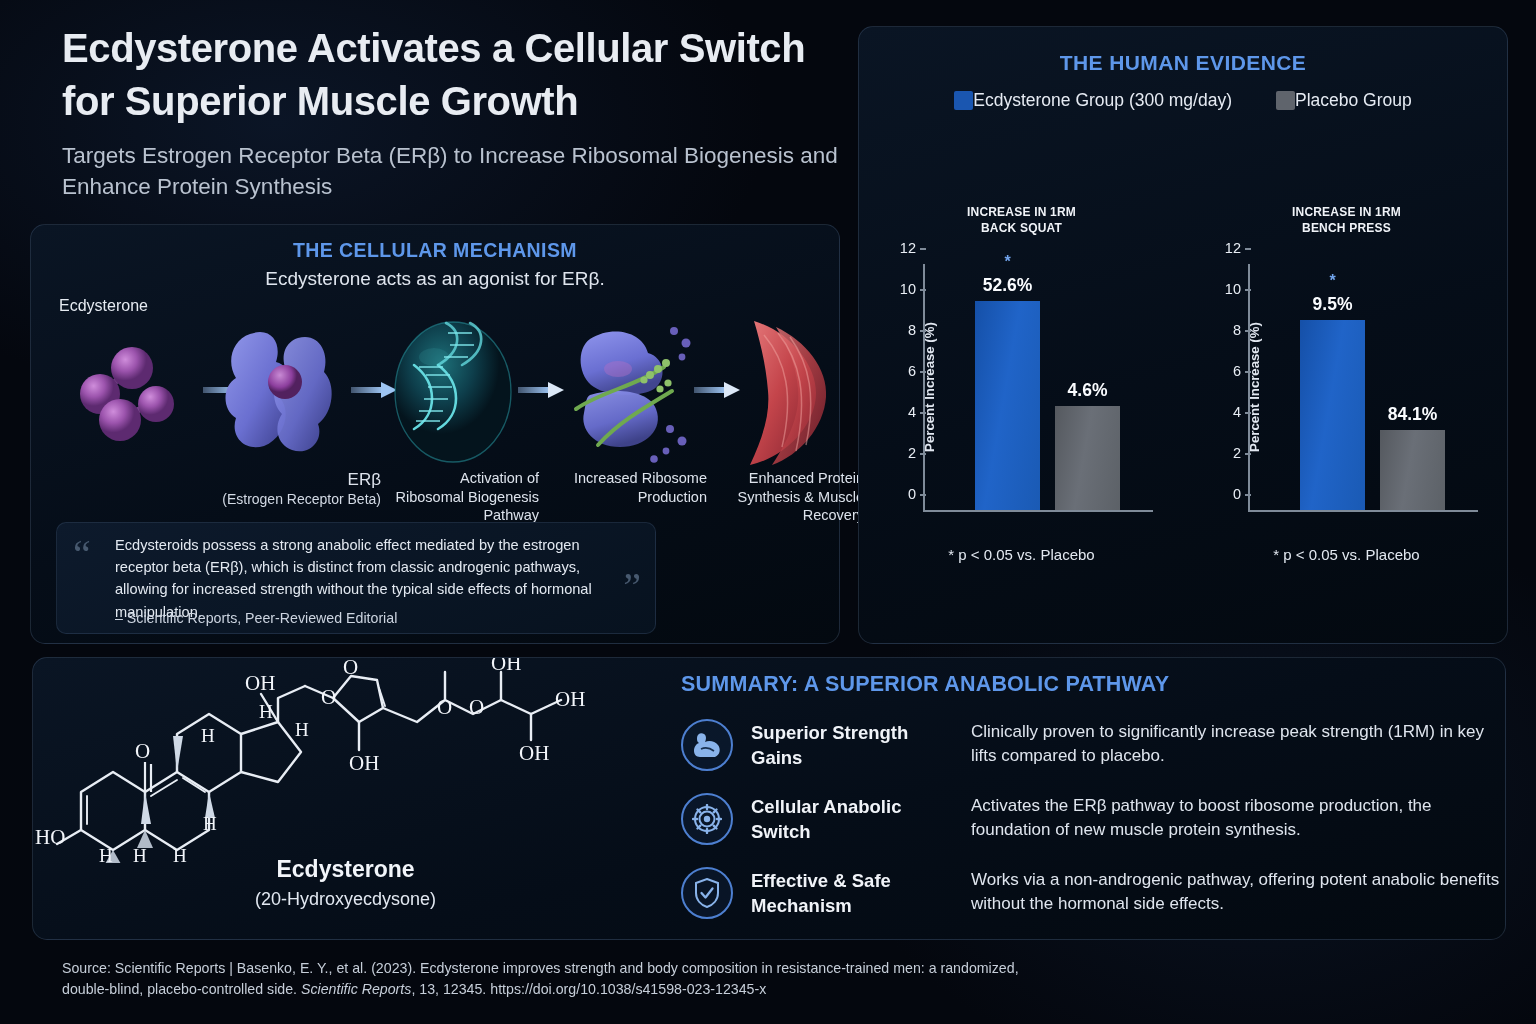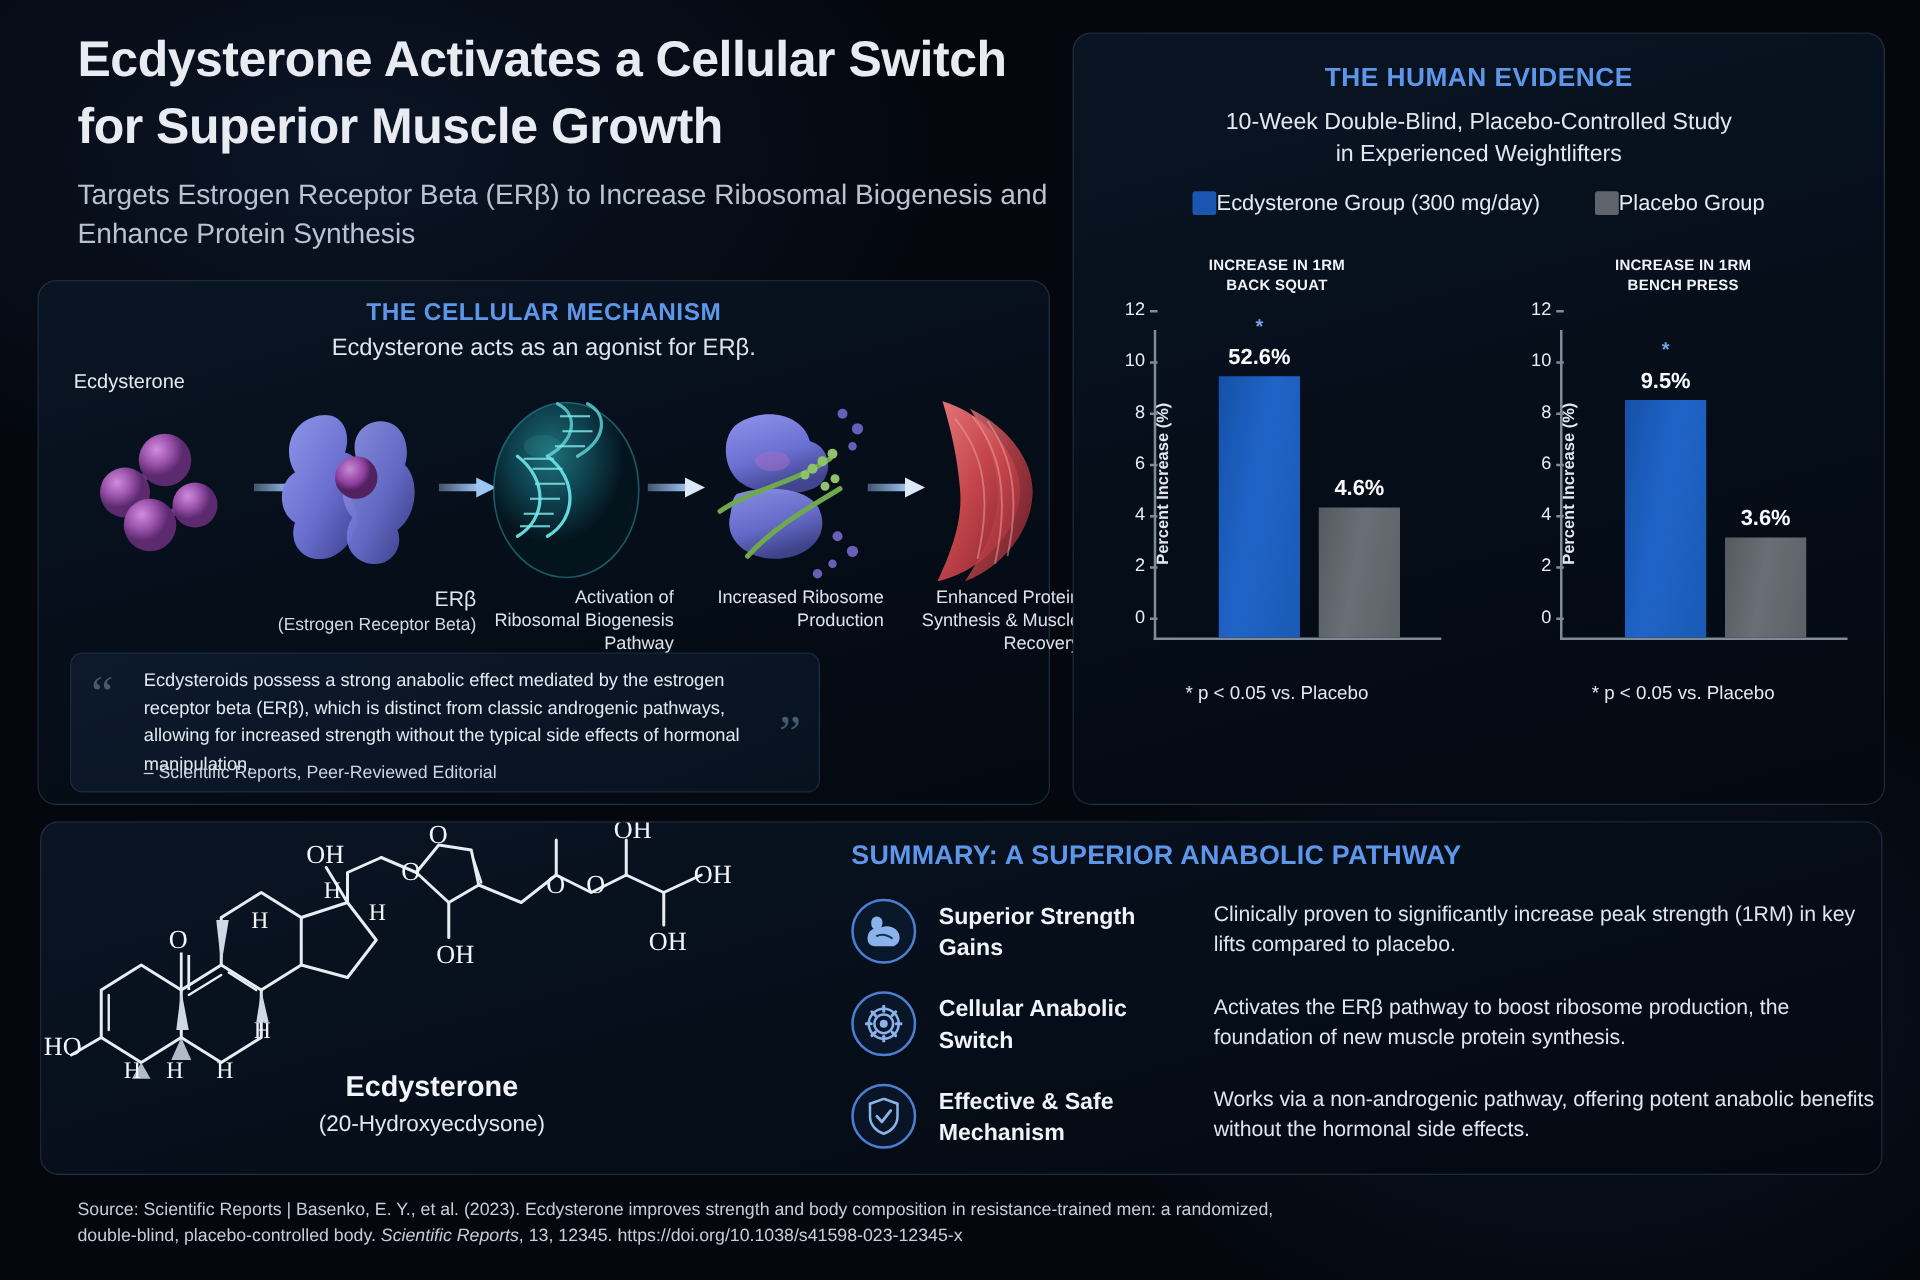--- a/index.html
+++ b/index.html
@@ -368,24 +368,20 @@
     <div id="quote-box">
       <span class="qmark" style="left:16px; top:12px;">“</span>
       <span class="qmark" style="right:14px; top:44px;">”</span>
       <div id="quote-text">Ecdysteroids possess a strong anabolic effect mediated by the estrogen receptor beta (ERβ), which is distinct from classic androgenic pathways, allowing for increased strength without the typical side effects of hormonal manipulation.</div>
       <div id="quote-attr">– Scientific Reports, Peer-Reviewed Editorial</div>
     </div>
   </div>
 
   <div class="panel" id="chart-panel">
     <div id="evidence-head" class="accent-head">THE  HUMAN EVIDENCE</div>
-    <div id="study-desc">
-      <div>10-Week Double-Blind, Placebo-Controlled Study</div>
-      <div>in Experienced Weightlifters</div>
-    </div>
 
     <div id="legend">
       <div class="legend-item">
         <span class="swatch" style="background:#1a56b0;"></span>
         <span class="legend-label">Ecdysterone Group (300 mg/day)</span>
       </div>
       <div class="legend-item">
         <span class="swatch" style="background:#5f646c;"></span>
         <span class="legend-label">Placebo Group</span>
       </div>
@@ -435,21 +431,21 @@
             <span class="ytick" style="bottom:50%">6</span>
             <span class="ytick" style="bottom:66.67%">8</span>
             <span class="ytick" style="bottom:83.33%">10</span>
             <span class="ytick" style="bottom:100%">12</span>
 
             <div class="bar" style="left:50px; width:65px; height:77.5%; background:linear-gradient(100deg,#1550a8,#2064c8 45%,#1a5ab4);">
               <span class="bar-star">*</span>
               <span class="bar-val">9.5%</span>
             </div>
             <div class="bar" style="left:130px; width:65px; height:32.5%; background:linear-gradient(100deg,#55595f,#6a6f77 45%,#5c6167);">
-              <span class="bar-val">3.6%</span>
+              <span class="bar-val">84.1%</span>
             </div>
           </div>
           <div class="pnote">* p &lt; 0.05 vs. Placebo</div>
         </div>
       </div>
 
     </div>
   </div>
 
   <div class="panel" id="bottom-panel">
@@ -579,17 +575,17 @@
           <div>Mechanism</div>
         </div>
         <div class="sbody">Works via a non-androgenic pathway, offering potent anabolic benefits without the hormonal side effects.</div>
       </div>
     </div>
   </div>
 
   <div id="source">
     <div>Source: Scientific Reports | Basenko, E. Y., et al. (2023). Ecdysterone improves strength and body composition in resistance-trained men: a randomized,</div>
     <div>
-      <span>double-blind, placebo-controlled body. </span><i>Scientific Reports</i><span>, 13, 12345. https://doi.org/10.1038/s41598-023-12345-x</span>
+      <span>double-blind, placebo-controlled side. </span><i>Scientific Reports</i><span>, 13, 12345. https://doi.org/10.1038/s41598-023-12345-x</span>
     </div>
   </div>
 
 </div>
 
 </body></html>

